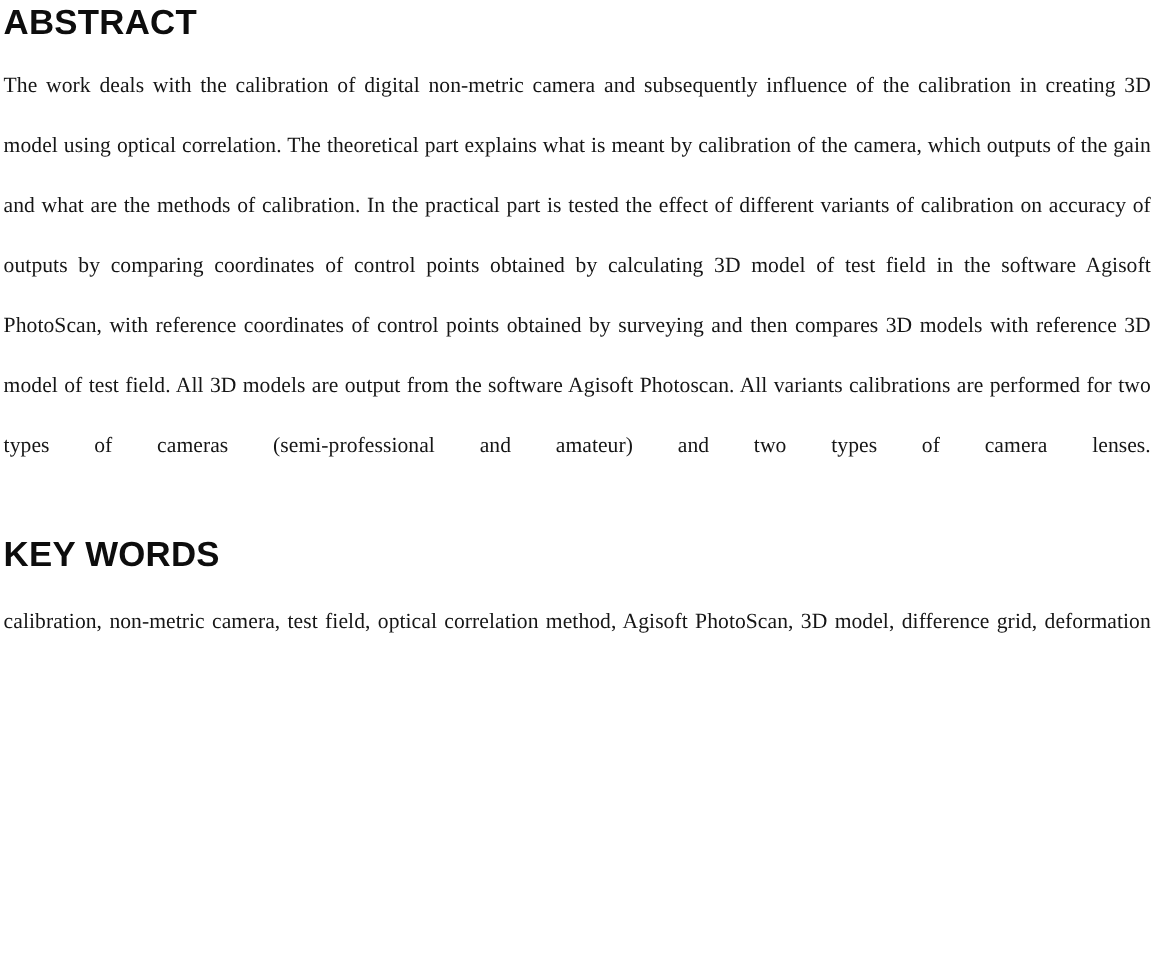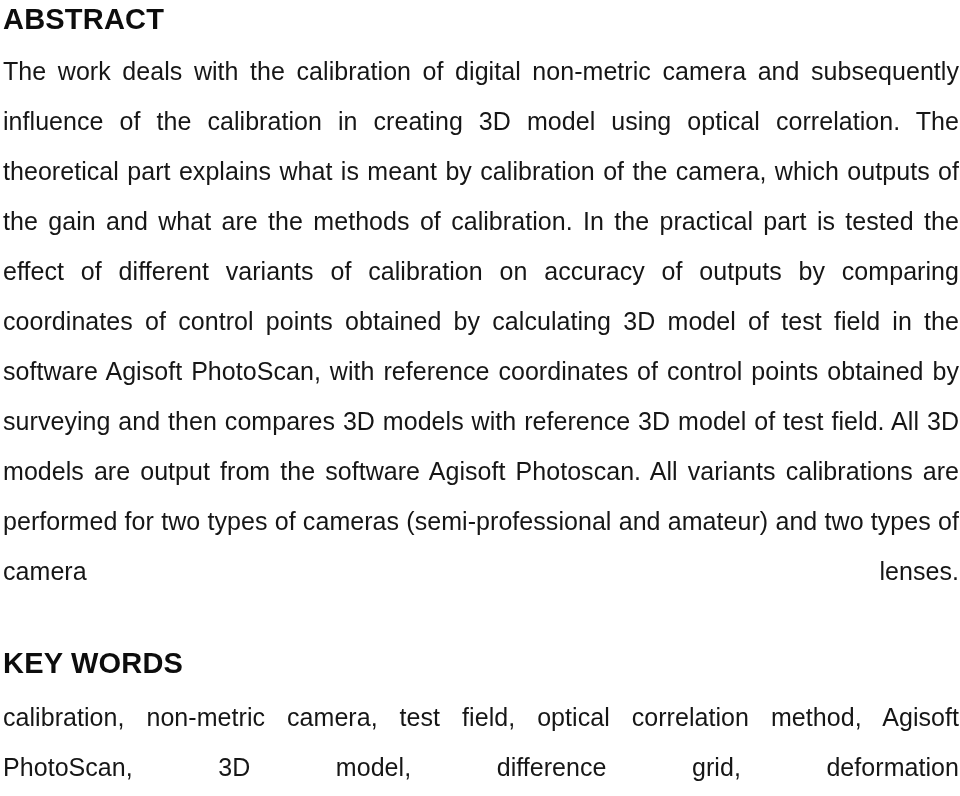--- a/index.html
+++ b/index.html
@@ -27,29 +27,30 @@
     font-weight: bold;
     letter-spacing: 0.2px;
     line-height: 34px;
     margin: 0;
     color: #0d0d0d;
   }
   #abstract-heading {
     padding-top: 2px;
   }
   .body-paragraph {
-    font-size: 25px;
+    font-size: 18px;
     line-height: 50px;
     text-align: justify;
     text-justify: inter-word;
     margin: 0;
     color: #161616;
     letter-spacing: 0.05px;
     -webkit-hyphens: none;
     hyphens: none;
+    font-family: Liberation Serif, serif;
   }
   #abstract-body {
     margin-top: 10px;
     width: 956px;
   }
   #keywords-heading {
   }
   #keywords-body {
     margin-top: 12px;
     width: 956px;

